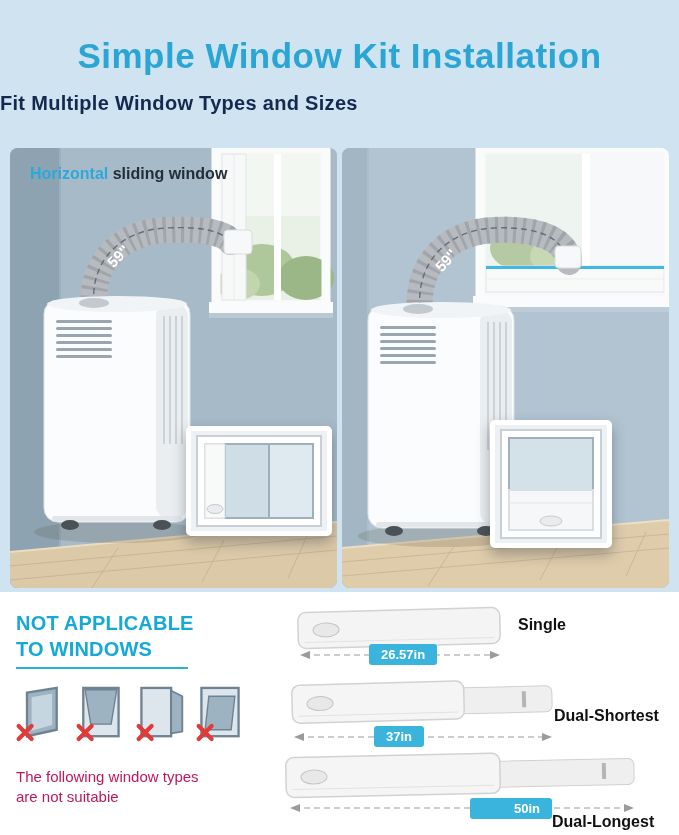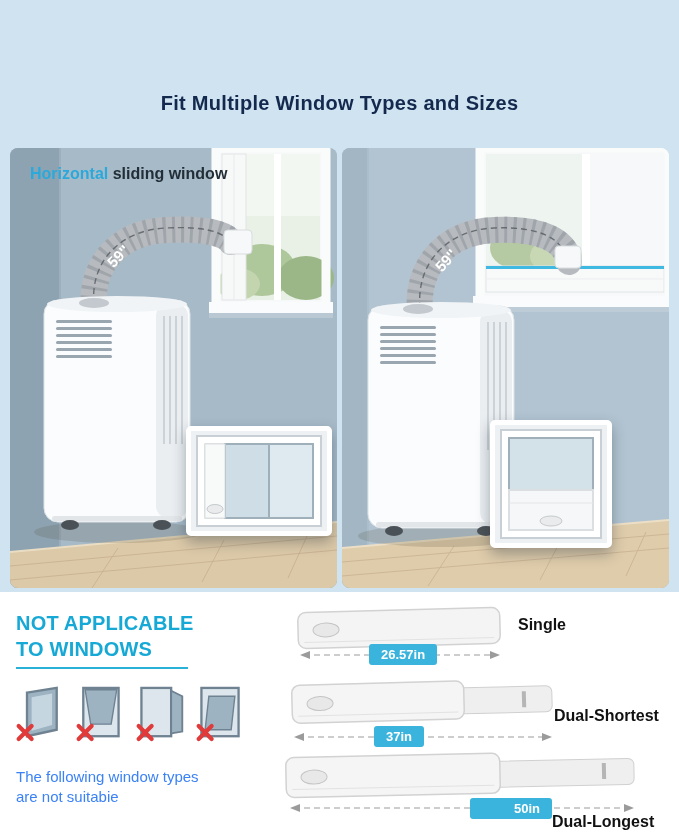--- a/index.html
+++ b/index.html
@@ -7,21 +7,21 @@
   .page {
     position:relative; width:679px; height:835px; overflow:hidden;
     font-family:"Liberation Sans", sans-serif; background:#ffffff;
   }
   .hero { position:absolute; top:0; left:0; width:679px; height:592px; background:#cfe3f0; }
   .title {
     position:absolute; top:36px; left:0; width:100%; text-align:center;
     font-size:35px; font-weight:bold; color:#2ba6d4; letter-spacing:.5px;
   }
   .subtitle {
-    position:absolute; top:92px; left:0; width:100%; text-align:center;
+    position:absolute; top:92px; left:0; width:100%; 
     font-size:20px; font-weight:bold; color:#14294e; letter-spacing:.3px;
   }
   .panel {
     position:absolute; top:148px; width:327px; height:440px;
     border-radius:8px; overflow:hidden; background:#aebfcb;
   }
   .panel.p-left { left:10px; }
   .panel.p-right { left:342px; }
   .panel svg.scene { position:absolute; top:0; left:0; display:block; }
   .panel-label {
@@ -38,21 +38,21 @@
   .inset.v { left:148px; top:272px; }
 
   .na-title {
     position:absolute; left:16px; top:610px;
     font-size:20px; font-weight:700; color:#17a9d6; line-height:1.32; letter-spacing:.2px;
   }
   .na-underline { position:absolute; left:16px; top:667px; width:172px; height:2px; background:#2ab1d8; }
   .na-icons { position:absolute; left:14px; top:683px; display:flex; gap:8px; }
   .na-note {
     position:absolute; left:16px; top:767px;
-    font-size:15px; color:#3b82f6; line-height:1.35;
+    font-size:15px; color:#be185d; line-height:1.35;
   }
   .kits-svg { position:absolute; left:270px; top:596px; }
   .kit-label { position:absolute; font-size:16px; font-weight:bold; color:#111111; white-space:nowrap; }
   .kit-label.k1 { left:518px; top:616px; }
   .kit-label.k2 { left:554px; top:699px;margin-top:8px; }
   .kit-label.k3 { left:552px; top:813px; }
   .kit-pill {
     position:absolute; background:#3ab4dc; color:#ffffff;
     font-size:13px; font-weight:bold; padding:3px 12px; border-radius:3px; white-space:nowrap;
   }
@@ -60,20 +60,21 @@
   .kit-pill.d2 { left:374px; top:726px; }
   .kit-pill.d3 { left:470px; top:798px;padding-left:44px; }
 </style>
 </head>
 <body>
 
 <div class="page">
 
   <div class="hero"></div>
 
+  <div class="title">Simple Window Kit Installation</div>
   <div class="subtitle">Fit Multiple Window Types and Sizes</div>
 
   <div class="panel p-left">
     <svg class="scene" width="327" height="440" viewBox="0 0 327 440">
 
       <rect width="327" height="440" fill="#a7bac8"></rect>
       <rect width="50" height="440" fill="#8ea3b2"></rect>
       <line x1="50" y1="0" x2="50" y2="440" stroke="#9cafbd" stroke-width="2"></line>
 
       <g>

